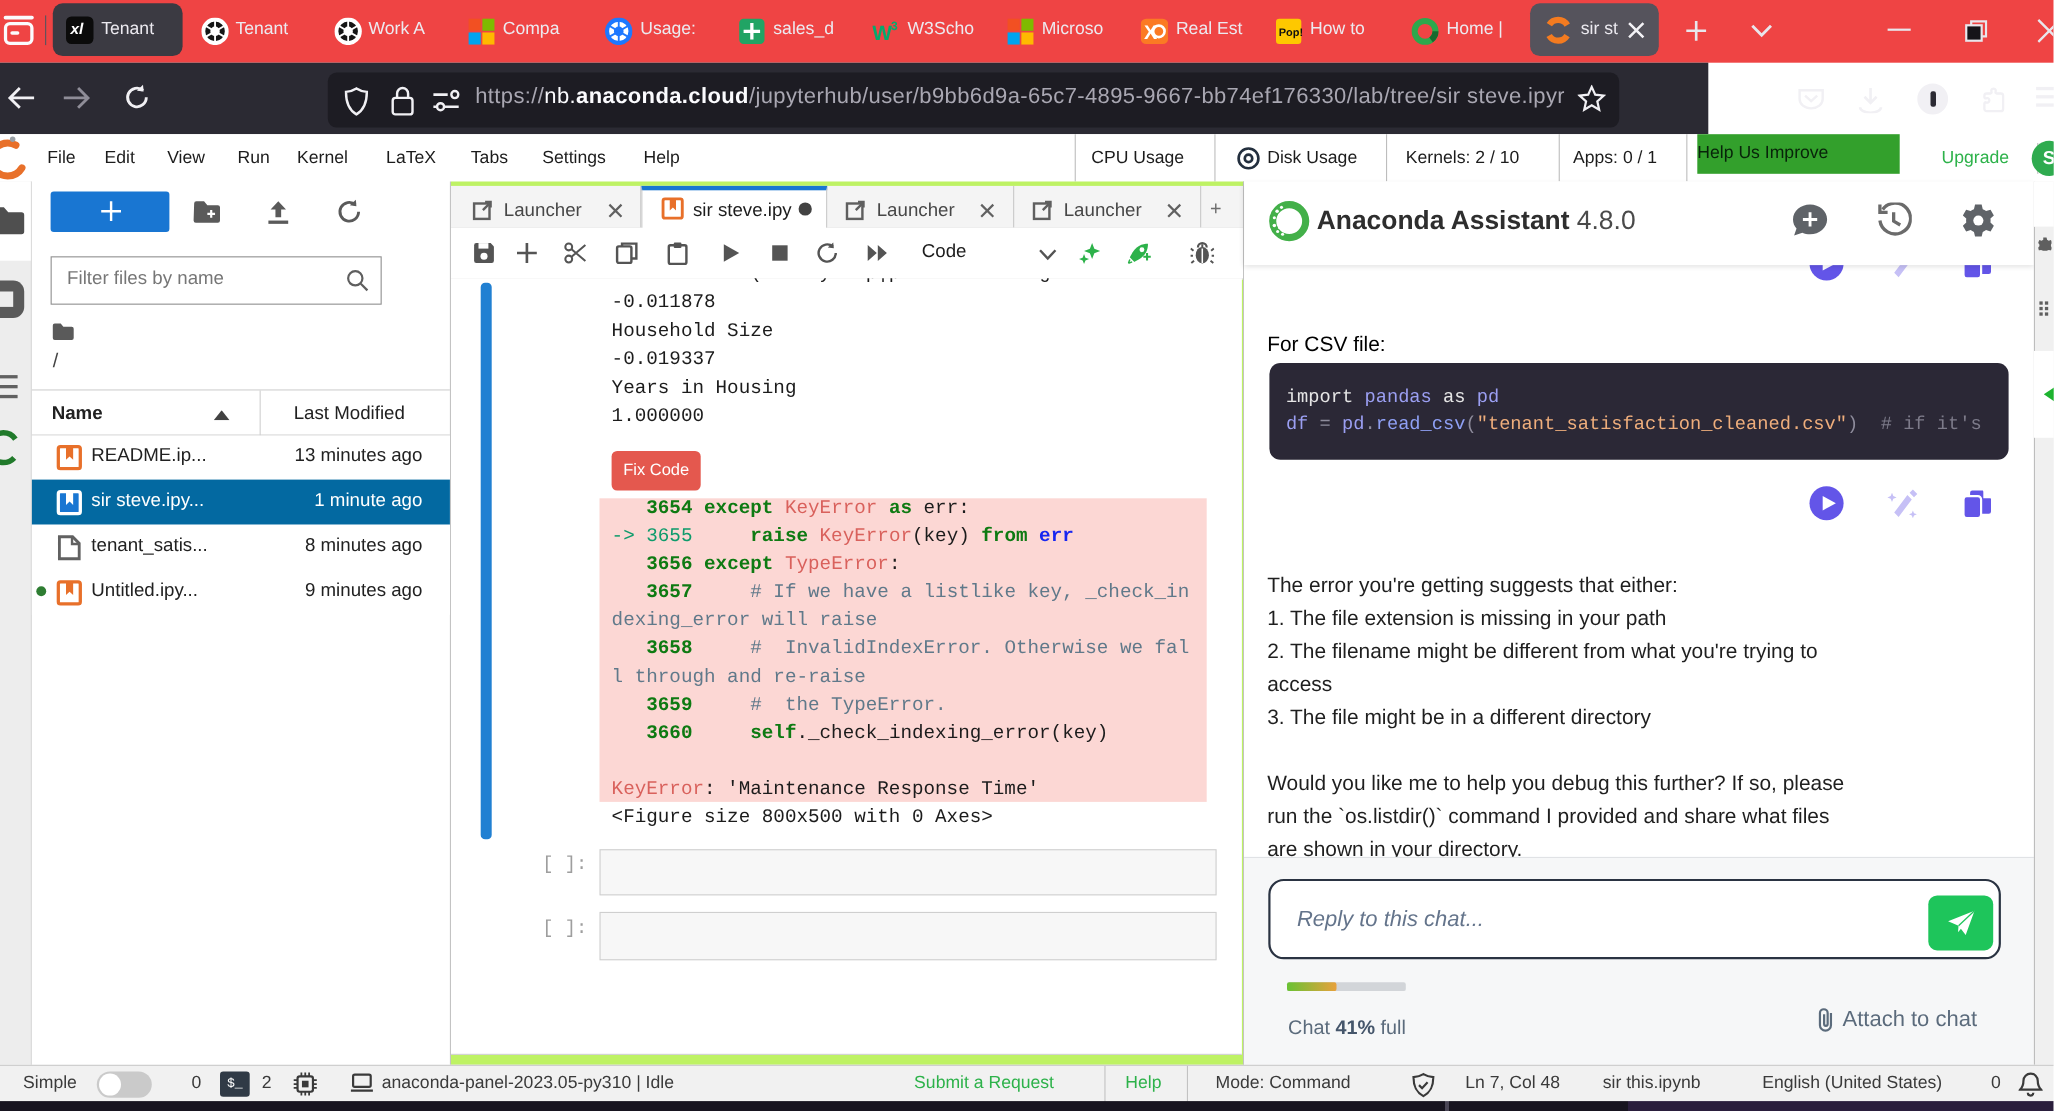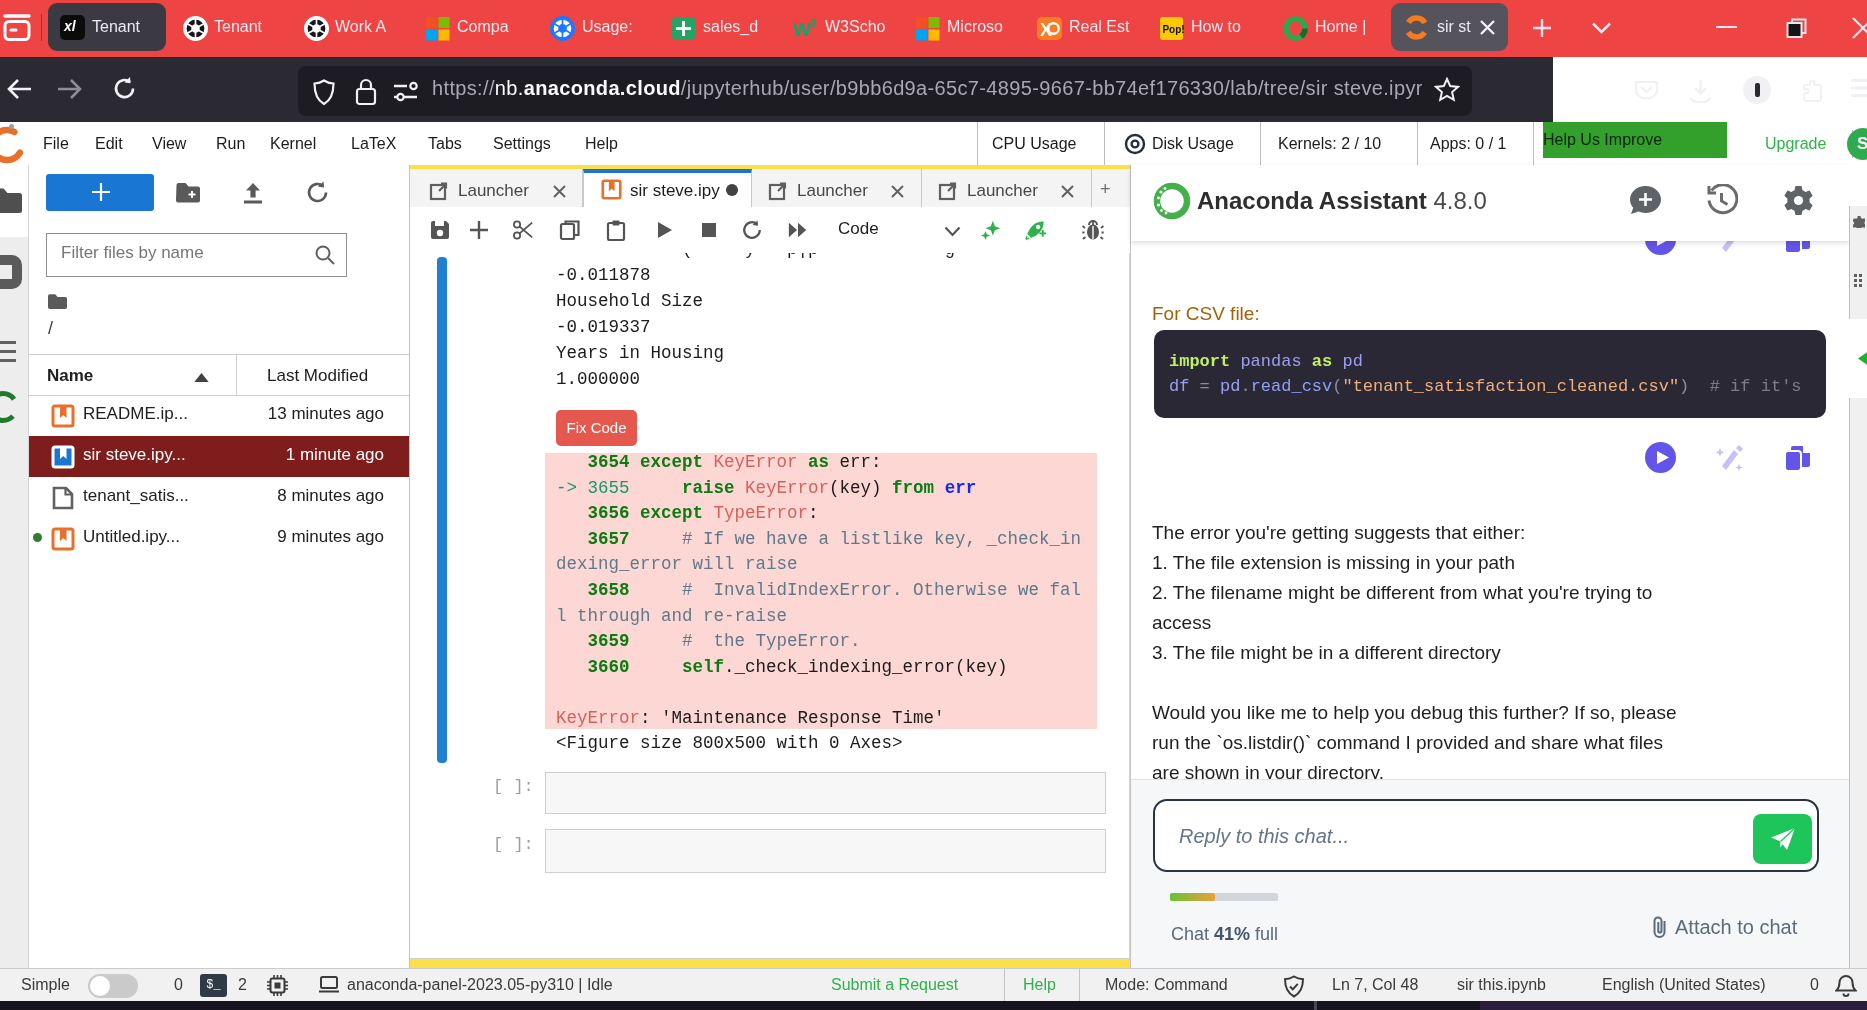--- a/index.html
+++ b/index.html
@@ -21,31 +21,31 @@
   .nbtab{top:4px;height:38px;border-right:1px solid #c9c9c9;box-sizing:border-box;}
   .nbtabt{top:12px;font-size:17px;color:#474747;}
   .lnch{top:12px;width:20px;height:20px;}
   .nbx{top:15px;width:15px;height:15px;}
   .tbi{top:12px;width:22px;height:22px;}
   #tberr .g{color:#0e7a12;font-weight:bold;}
   #tberr .t{color:#0e9b6b;}
   #tberr .r{color:#d9615c;}
   #tberr .b{color:#1726f0;font-weight:bold;}
   #tberr .c{color:#60798a;}
-  .k{color:#bef264;font-weight:bold;}
+  .k{color:#e5e5e5;font-weight:normal;}
   .v{color:#9b9ff2;}
   .o{color:#8e8c9c;}
   .f{color:#8fa0f4;}
   .s{color:#efae7c;}
   .cm{color:#7d7b8a;}
   
   #lstrip{left:0;top:165px;width:28px;height:803px;background:#ededed;border-right:1px solid #d5d5d5;}
   #filepanel{left:29px;top:165px;width:380px;height:803px;background:#fff;border-right:1px solid #c3c3c3;text-align:center;}
   
-  #nbpanel{left:410px;top:165px;width:720px;height:803px;background:#fde047;border-right:1px solid #c3c3c3;}
+  #nbpanel{left:410px;top:165px;width:720px;height:803px;background:#bef264;border-right:1px solid #c3c3c3;}
   
   #aipanel{left:1131px;top:165px;width:718px;height:803px;background:#fff;}
   #rstrip{left:1849px;top:165px;width:18px;height:803px;background:#f0f0f0;border-left:1px solid #bdbdbd;}
   
   #statusbar{left:0;top:968px;width:1867px;height:33px;background:#f1f1f1;border-top:1px solid #cbcbcb;font-size:16px;color:#3a3a3a;}
   #darkstrip{left:0;top:1001px;width:1867px;height:9px;background:linear-gradient(90deg,#17141f 0 1314px,#4a4656 1314px 1317px,#17141f 1317px 1480px,#2a1e3c 1480px);}
 </style>
 </head>
 <body>
 <div id="stage">
@@ -310,21 +310,21 @@
     <div class="abs" style="left:0;top:230px;width:380px;height:1px;background:#cfcfcf;"></div>
 
     <div class="abs" style="left:0;top:231px;width:380px;height:40px;background:#fff;">
       <svg class="abs" style="left:22px;top:8px" width="24" height="24" viewBox="0 0 24 24">
           <rect x="2" y="2" width="20" height="20" rx="2" fill="#fff" stroke="#e8702a" stroke-width="3"></rect>
           <path d="M9 2 h6.5 v12 l-3.25-3 -3.25 3 Z" fill="#e8702a"></path>
         </svg>
       <div class="abs" style="left:54px;top:8px;font-size:17px;color:#212121;">README.ip...</div>
       <div class="abs" style="right:25px;top:8px;font-size:17px;color:#212121;">13 minutes ago</div>
     </div>
-    <div class="abs" style="left:0;top:271px;width:380px;height:41px;background:#7f1d1d;">
+    <div class="abs" style="left:0;top:271px;width:380px;height:41px;background:#0369a1;">
       <svg class="abs" style="left:22px;top:9px" width="24" height="24" viewBox="0 0 24 24">
           <rect x="2" y="2" width="20" height="20" rx="2" fill="#1976d2" stroke="#fff" stroke-width="3"></rect>
           <path d="M9 2 h6.5 v12 l-3.25-3 -3.25 3 Z" fill="#fff"></path>
         </svg>
       <div class="abs" style="left:54px;top:9px;font-size:17px;color:#fff;">sir steve.ipy...</div>
       <div class="abs" style="right:25px;top:9px;font-size:17px;color:#fff;">1 minute ago</div>
     </div>
     <div class="abs" style="left:0;top:312px;width:380px;height:41px;background:#fff;">
       <svg class="abs" style="left:23px;top:9px" width="22" height="24" viewBox="0 0 22 24">
           <path d="M2 2 h12 l6 6 v14 h-18 Z" fill="#fff" stroke="#616161" stroke-width="2.6"></path>
@@ -486,21 +486,21 @@
             <path d="M8 24 L20 8 24 12 12 28 Z M22 6 l3-3 4 4 -3 3 Z"></path>
             <path d="M6 6 l1.2 3 3 1.2 -3 1.2 -1.2 3 -1.2-3 -3-1.2 3-1.2 Z"></path>
           </g>
         </svg>
       <svg class="abs" style="left:652px;top:-17px" width="31" height="31" viewBox="0 0 31 31">
           <path d="M10 3 h10 l8 8 v12 a3 3 0 0 1 -3 3 h-15 a3 3 0 0 1 -3-3 v-17 a3 3 0 0 1 3-3 Z" fill="#6355e8" stroke="#fff" stroke-width="2"></path>
           <path d="M19 3 v8 h8" fill="#2b2836" opacity="0"></path>
           <path d="M20 2 l8 9 h-8 Z" fill="#fff"></path>
           <rect x="2" y="9" width="16" height="20" rx="3" fill="#6355e8" stroke="#fff" stroke-width="2"></rect>
         </svg>
-      <div class="abs" style="left:21px;top:62px;font-size:19px;color:#a16207;">For CSV file:</div>
+      <div class="abs" style="left:21px;top:62px;font-size:19px;color:#000000;">For CSV file:</div>
 
       <div class="abs" style="left:23px;top:89px;width:672px;height:88px;background:#2b2836;border-radius:10px;overflow:hidden;">
         <pre class="mono" style="margin:20px 0 0 15px;font-size:17px;line-height:24.5px;color:#c9c7d4;"><span class="k">import</span> <span class="v">pandas</span> <span class="k">as</span> <span class="v">pd</span>
 <span class="v">df</span> <span class="o">=</span> <span class="v">pd</span><span class="o">.</span><span class="f">read_csv</span><span class="o">(</span><span class="s">"tenant_satisfaction_cleaned.csv"</span><span class="o">)</span>  <span class="cm"># if it's</span></pre>
       </div>
 
       <div class="abs" style="left:514px;top:201px;width:31px;height:31px;border-radius:50%;background:#6355e8;">
           <svg style="margin:8px 0 0 11px" width="14" height="15" viewBox="0 0 14 15">
             <path d="M1 1 L13 7.5 1 14 Z" fill="#fff"></path>
           </svg>

